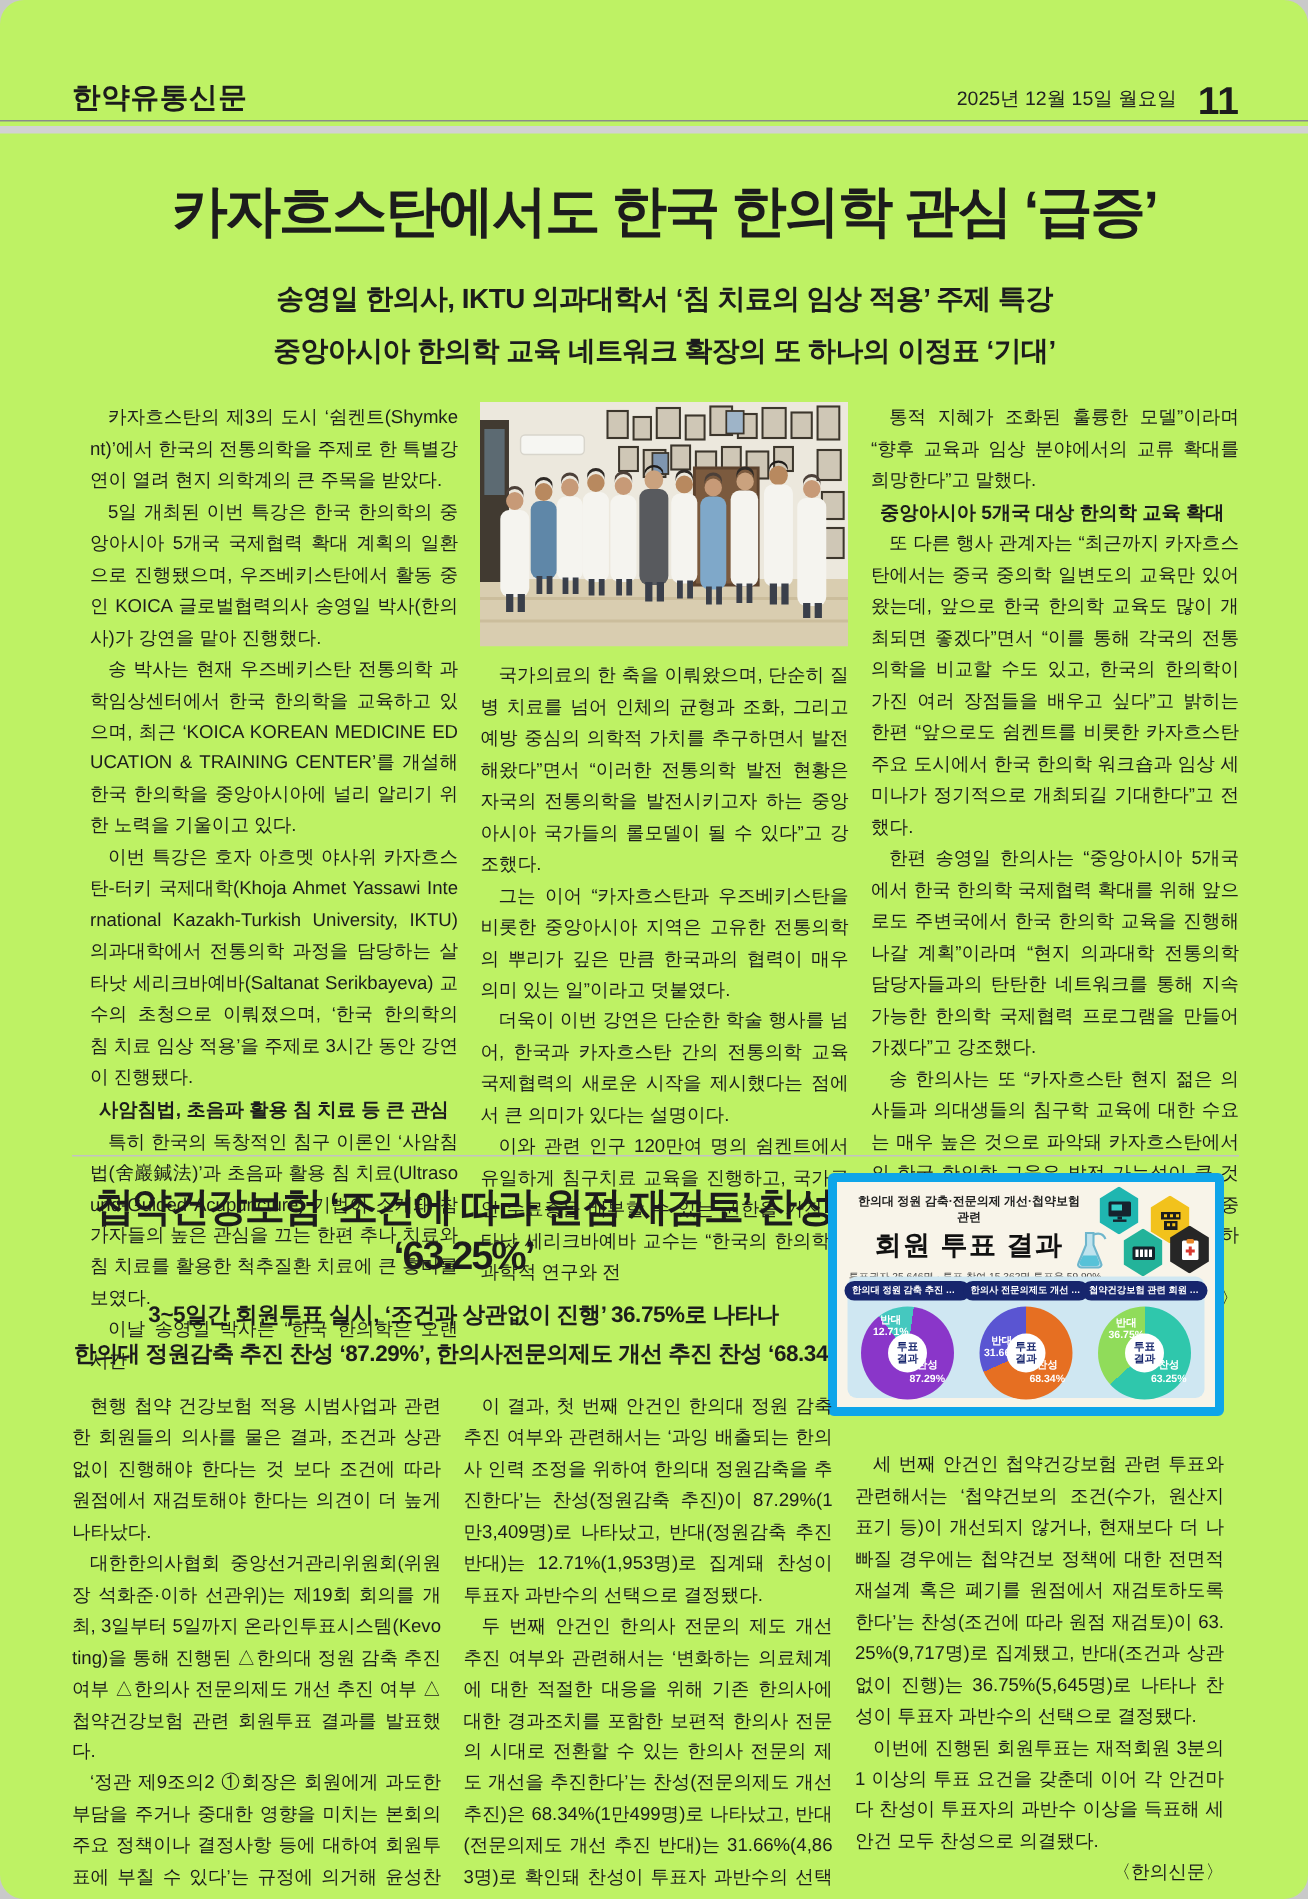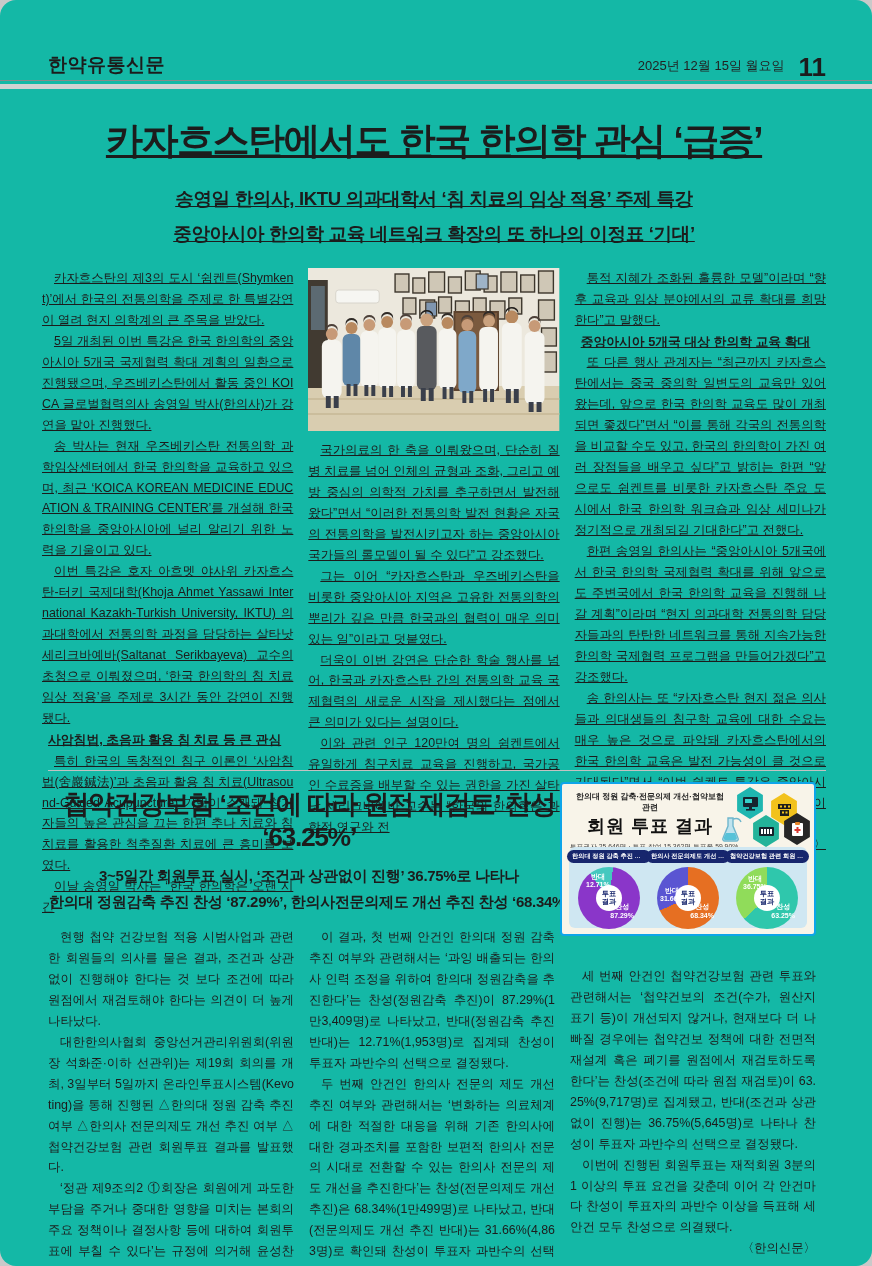--- a/index.html
+++ b/index.html
@@ -1,30 +1,30 @@
 <!DOCTYPE html>
 <html><head>
 <meta charset="utf-8">
 <style>
   html,body{margin:0;padding:0;width:872px;height:1266px;background:#c9c9c9;}
-  .page{position:absolute;inset:0;background:#14b8a6;border-radius:16px;overflow:hidden;
+  .page{position:absolute;inset:0;background:#bef264;border-radius:16px;overflow:hidden;
         font-family:"Liberation Sans",sans-serif;color:#1c1c1c;}
 
   
   .masthead-row{position:absolute;top:52px;left:48px;right:46px;display:flex;
                 justify-content:space-between;align-items:flex-end;}
   .masthead{font-size:19px;font-weight:800;letter-spacing:.5px;}
   .header-right{display:flex;align-items:flex-end;gap:14px;}
   .date{font-size:13px;color:#222;padding-bottom:3px;}
   .page-num{font-size:26px;font-weight:800;line-height:.85;}
   .header-rule{position:absolute;top:80px;left:0;right:0;border-top:1px solid #8a8a8a;}
   .header-band{position:absolute;top:84px;left:0;right:0;height:5px;background:#d2d2d2;}
 
   
-  .article1{position:absolute;top:116px;left:42px;right:46px;text-decoration:underline;}
+  .article1{position:absolute;top:116px;left:60px;right:46px;}
   .h1{font-size:37px;font-weight:800;text-align:center;letter-spacing:-1.5px;margin:0 0 20px;}
   .sub{font-size:18.5px;font-weight:700;text-align:center;margin:0 0 10px;letter-spacing:-.3px;}
   .cols{display:flex;gap:15px;margin-top:22px;}
   .col{flex:1;min-width:0;font-size:12.4px;line-height:1.69;text-align:justify;word-break:break-all;}
   .col p{margin:0;text-indent:12px;}
   .crosshead{font-weight:800;font-size:12.8px;text-indent:6px !important;}
   .byline{text-align:right;text-indent:0 !important;}
   .photo{width:100%;height:163px;margin-bottom:9px;}
   .photo svg{display:block;width:100%;height:100%;}
 
@@ -33,21 +33,21 @@
   
   .article2{position:absolute;top:784px;left:48px;right:56px;height:440px;}
   .art2-head{width:522px;}
   .h2{font-size:26.5px;font-weight:800;text-align:center;letter-spacing:-1.4px;margin:2px 0 14px;}
   .sub2{font-size:15px;font-weight:700;text-align:center;margin:0 0 7px;letter-spacing:-.3px;}
   .art2-cols{position:absolute;top:121px;left:0;right:0;display:flex;gap:15px;}
   .col3pad{padding-top:39px;}
 
   
   .infographic{position:absolute;top:-2px;right:0;width:252px;height:150px;background:#f8f4e9;
-               border:2px solid #0ea5e9;border-radius:4px;overflow:hidden;}
+               border:6px solid #0ea5e9;border-radius:4px;overflow:hidden;}
   .info-kicker{margin:7px 0 0 10px;width:156px;text-align:center;font-size:8px;font-weight:700;color:#222;}
   .info-title{margin:1px 0 0 10px;width:156px;text-align:center;font-size:18px;font-weight:800;
               letter-spacing:1px;color:#111;}
   .info-stats{margin:4px 0 0 6px;width:172px;text-align:center;font-size:6.8px;color:#444;}
   .hex-cluster{position:absolute;top:3px;right:3px;width:90px;height:58px;}
   .hex{position:absolute;clip-path:polygon(50% 0%,93% 25%,93% 75%,50% 100%,7% 75%,7% 25%);
        display:flex;align-items:center;justify-content:center;width:30px;height:32px;}
   .hex svg,.flask svg{display:block;}
   .hex-monitor{left:14px;top:0;background:#1fb6b0;}
   .hex-building{left:48px;top:6px;background:#f2c21c;}

